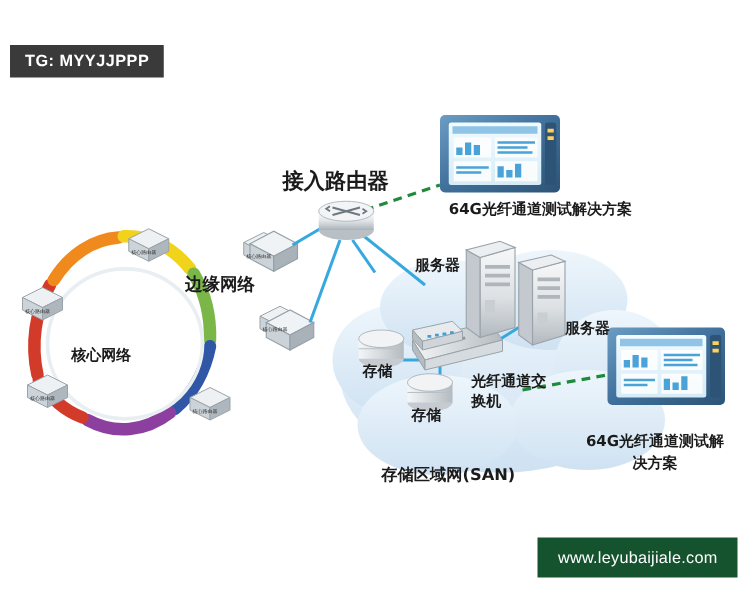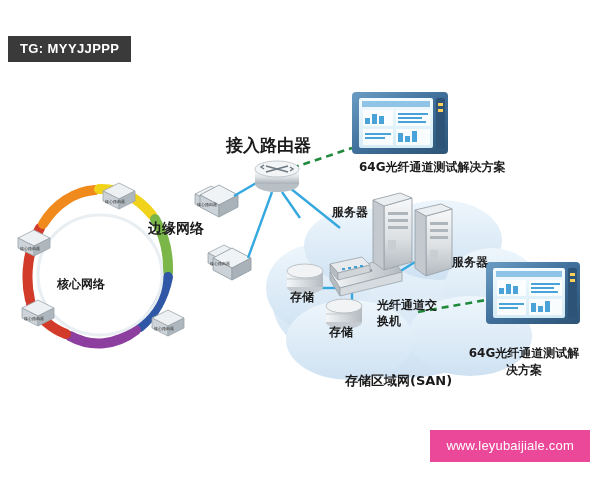--- a/index.html
+++ b/index.html
@@ -34,21 +34,21 @@
     font-family: "Liberation Sans", sans-serif;
     line-height: 1;
     margin-top: 28px;
   }
 
   
   .watermark {
     position: absolute;
     right: 10px;
     bottom: 18px;
-    background: #ec4899;
+    background: #14532d;
     color: #ffffff;
     font-size: 13px;
     padding: 9px 16px 10px 16px;
     font-family: "Liberation Sans", sans-serif;
     line-height: 1;
     letter-spacing: 0.2px;
   }
 
   
   #diagram {
@@ -68,21 +68,21 @@
     white-space: nowrap;
   }
   .lbl-core      { left: 57px;  top: 277px; font-size: 12px; font-weight: bold; }
   .lbl-edge      { left: 148px; top: 220px; font-size: 14px; font-weight: bold; text-align: center; }
   .lbl-router    { left: 226px; top: 135px; font-size: 17px; font-weight: bold; }
   .lbl-server1   { left: 332px; top: 205px; font-size: 12px; font-weight: bold; }
   .lbl-server2   { left: 452px; top: 255px; font-size: 12px; font-weight: bold; }
   .lbl-store1    { left: 290px; top: 290px; font-size: 12px; font-weight: bold; }
   .lbl-store2    { left: 329px; top: 325px; font-size: 12px; font-weight: bold; }
   .lbl-fcswitch  { left: 377px; top: 298px; font-size: 12px; font-weight: bold; white-space: normal; width: 66px; line-height: 1.3; }
-  .lbl-san       { left: 305px; top: 373px; font-size: 13px; font-weight: bold; margin-left: 40px; }
+  .lbl-san       { left: 305px; top: 373px; font-size: 13px; font-weight: bold; }
 
   .lbl-sol-top {
     left: 359px; top: 160px;
     font-size: 12px; font-weight: bold;
   }
   .lbl-sol-bottom {
     left: 464px; top: 345px;
     font-size: 12px; font-weight: bold;
     text-align: center; white-space: normal; width: 120px; line-height: 1.45;
   }

